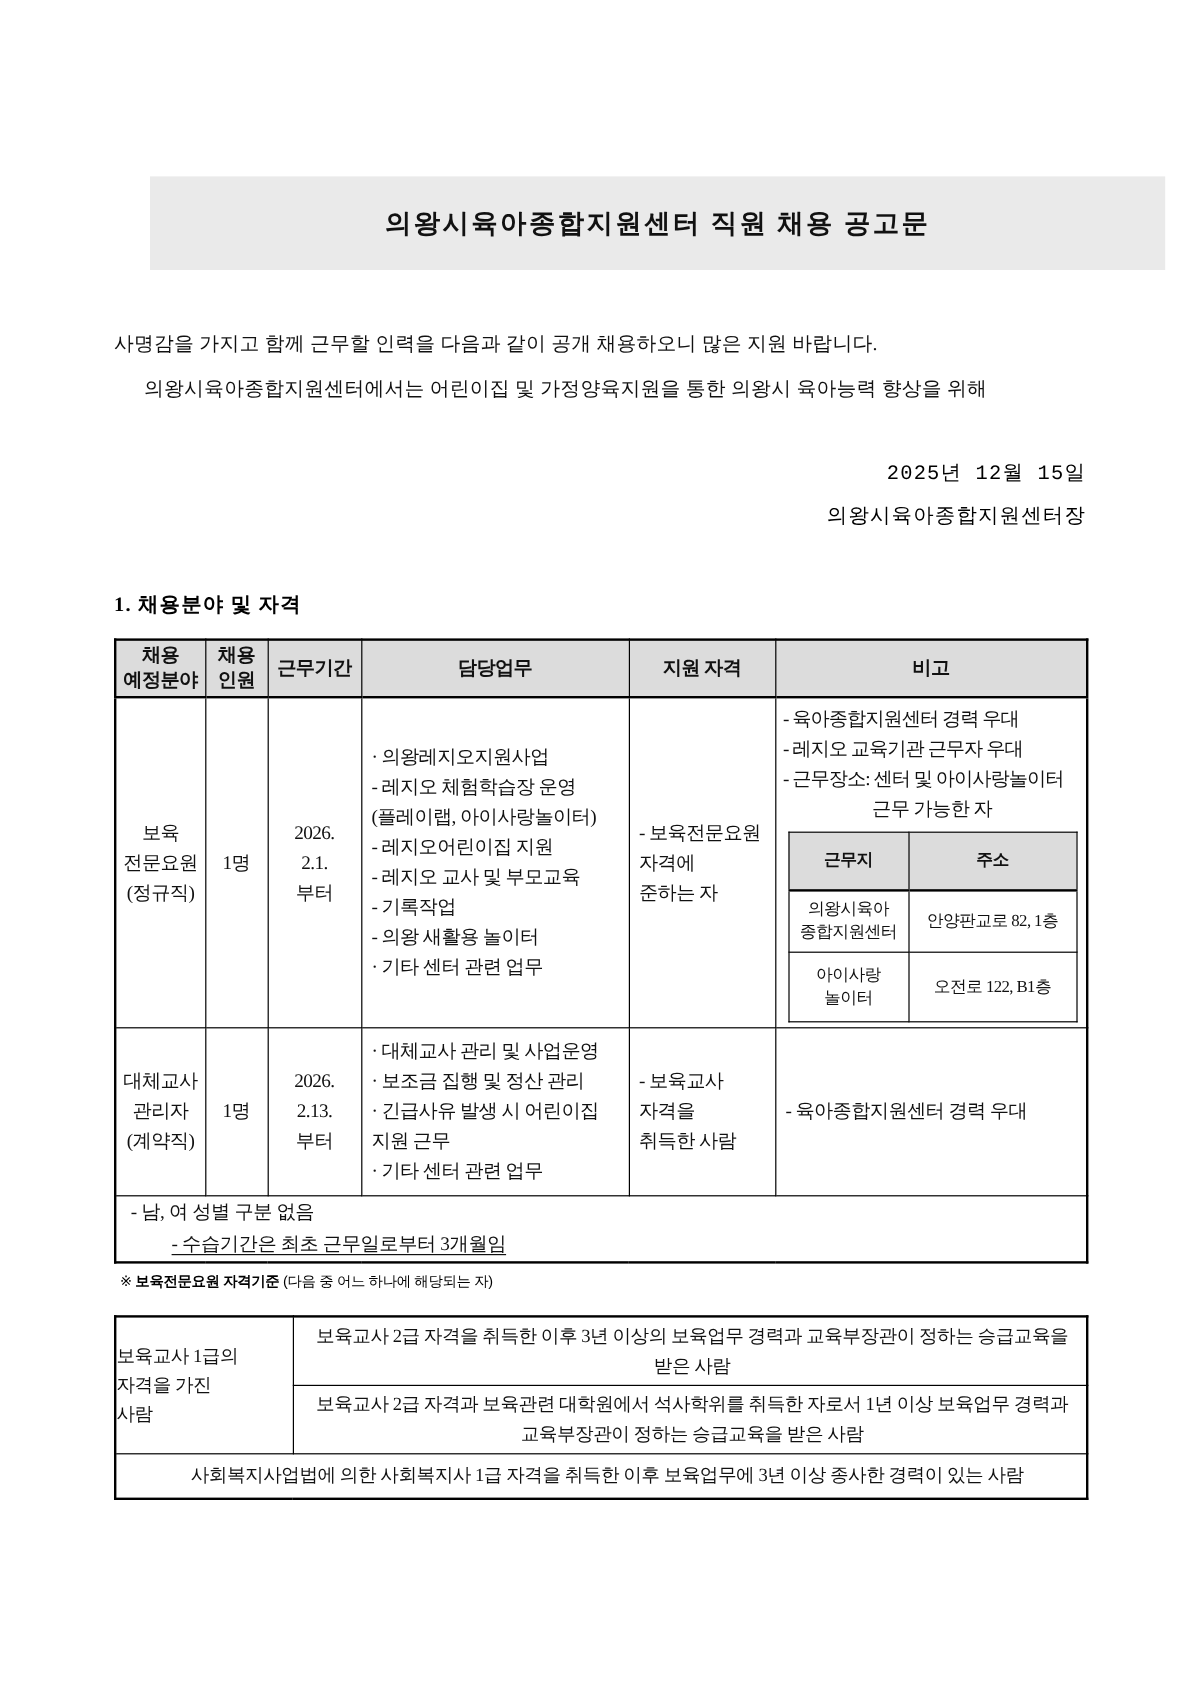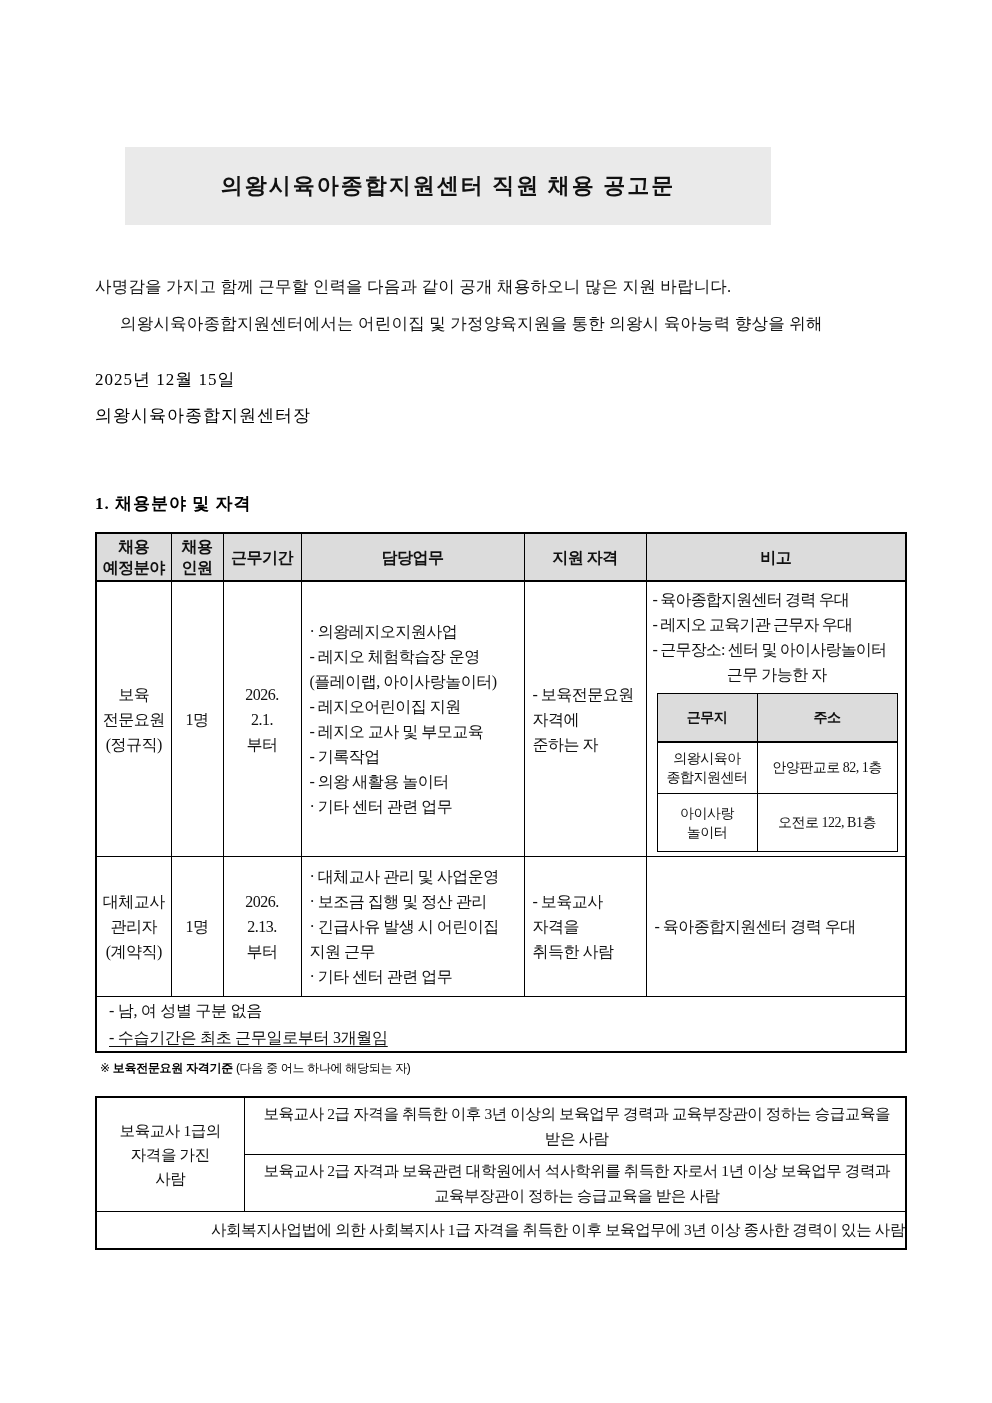--- a/index.html
+++ b/index.html
@@ -7,35 +7,35 @@
   .page {
     position:relative; width:992px; height:1403px; margin:0 auto;
     background:#ffffff; color:#000;
     font-family:"Liberation Serif","DejaVu Serif",serif;
     overflow:hidden;
   }
   .pre { white-space:pre-line; }
 
   
   .banner {
-    position:absolute; left:125px; top:147px; width:646px; height:78px;
+    position:absolute; left:125px; top:147px; width:846px; height:78px;
     background:#eaeaea;
     display:flex; align-items:center; justify-content:center;
   }
   .banner .title {
     font-size:22px; font-weight:bold; letter-spacing:2px; color:#111;
   }
 
   
   .intro { position:absolute; left:95px; top:268px; width:815px; font-size:16.5px; color:#111; }
   .intro .line { line-height:37px; white-space:nowrap; letter-spacing:0.2px; }
   .intro .line.first { text-indent:25px; }
 
   
-  .date-block { position:absolute; left:95px; top:362px; width:810px; font-size:17px; }
+  .date-block { position:absolute; left:95px; top:378px; width:810px; text-align:right; font-size:17px;font-family:Liberation Mono, monospace; }
   .date-block div { line-height:36px; letter-spacing:1px; }
 
   
   .section-heading { position:absolute; left:95px; top:492px; font-size:17px; font-weight:bold; letter-spacing:1px; }
 
   
   table { border-collapse:collapse; table-layout:fixed; }
   .recruit-table { position:absolute; left:95px; top:532px; width:810px; border:2px solid #000; }
   .recruit-table th, .recruit-table td { border:1px solid #000; font-size:16px; color:#111; }
   .recruit-table thead th {
@@ -59,36 +59,36 @@
   .wp-col1 { width:100px; }
   .wp-col2 { width:140px; }
   .wp-row1 { height:52px; }
   .wp-row2 { height:58px; }
   .wp-place { line-height:19px; }
   .wp-addr { font-size:13.5px; }
 
   
   .footnote-cell { height:52px; vertical-align:middle; text-align:left; padding-left:12px; font-size:16px; }
   .footnote-cell div { line-height:27px; letter-spacing:-0.3px; }
-  .underlined { text-decoration:underline; text-underline-offset:3px; }
+  .underlined { text-decoration:underline; text-underline-offset:3px;margin-left:34px; }
 
   
   .criteria-heading {
     position:absolute; left:100px; top:1060px; font-size:12px;
     font-family:"Liberation Sans","DejaVu Sans",sans-serif; letter-spacing:-0.3px;
   }
   .criteria-heading .bold { font-weight:bold; }
   .criteria-table { position:absolute; left:95px; top:1096px; width:810px; border:2px solid #000; }
   .criteria-table td { border:1px solid #000; font-size:15.5px; color:#111; letter-spacing:-0.4px; }
-  .crit-left { width:148px; text-align:center; vertical-align:middle; line-height:24px; }
+  .crit-left { width:148px; text-align:left; vertical-align:middle; line-height:24px; }
   .crit-right { width:662px; text-align:center; vertical-align:middle; padding:3px 6px 3px 10px; line-height:25px; }
   .crit-row1 { height:56px; }
   .crit-row2 { height:56px; }
   .crit-row3 { height:37px; }
-  .crit-full { text-align:right; vertical-align:middle; padding-left:10px; line-height:25px; }
+  .crit-full { text-align:center; vertical-align:middle; padding-left:10px; line-height:25px; }
 </style>
 </head>
 <body>
 
 <div class="page">
 
   <div class="banner">
     <div class="title">의왕시육아종합지원센터 직원 채용 공고문</div>
   </div>
 

